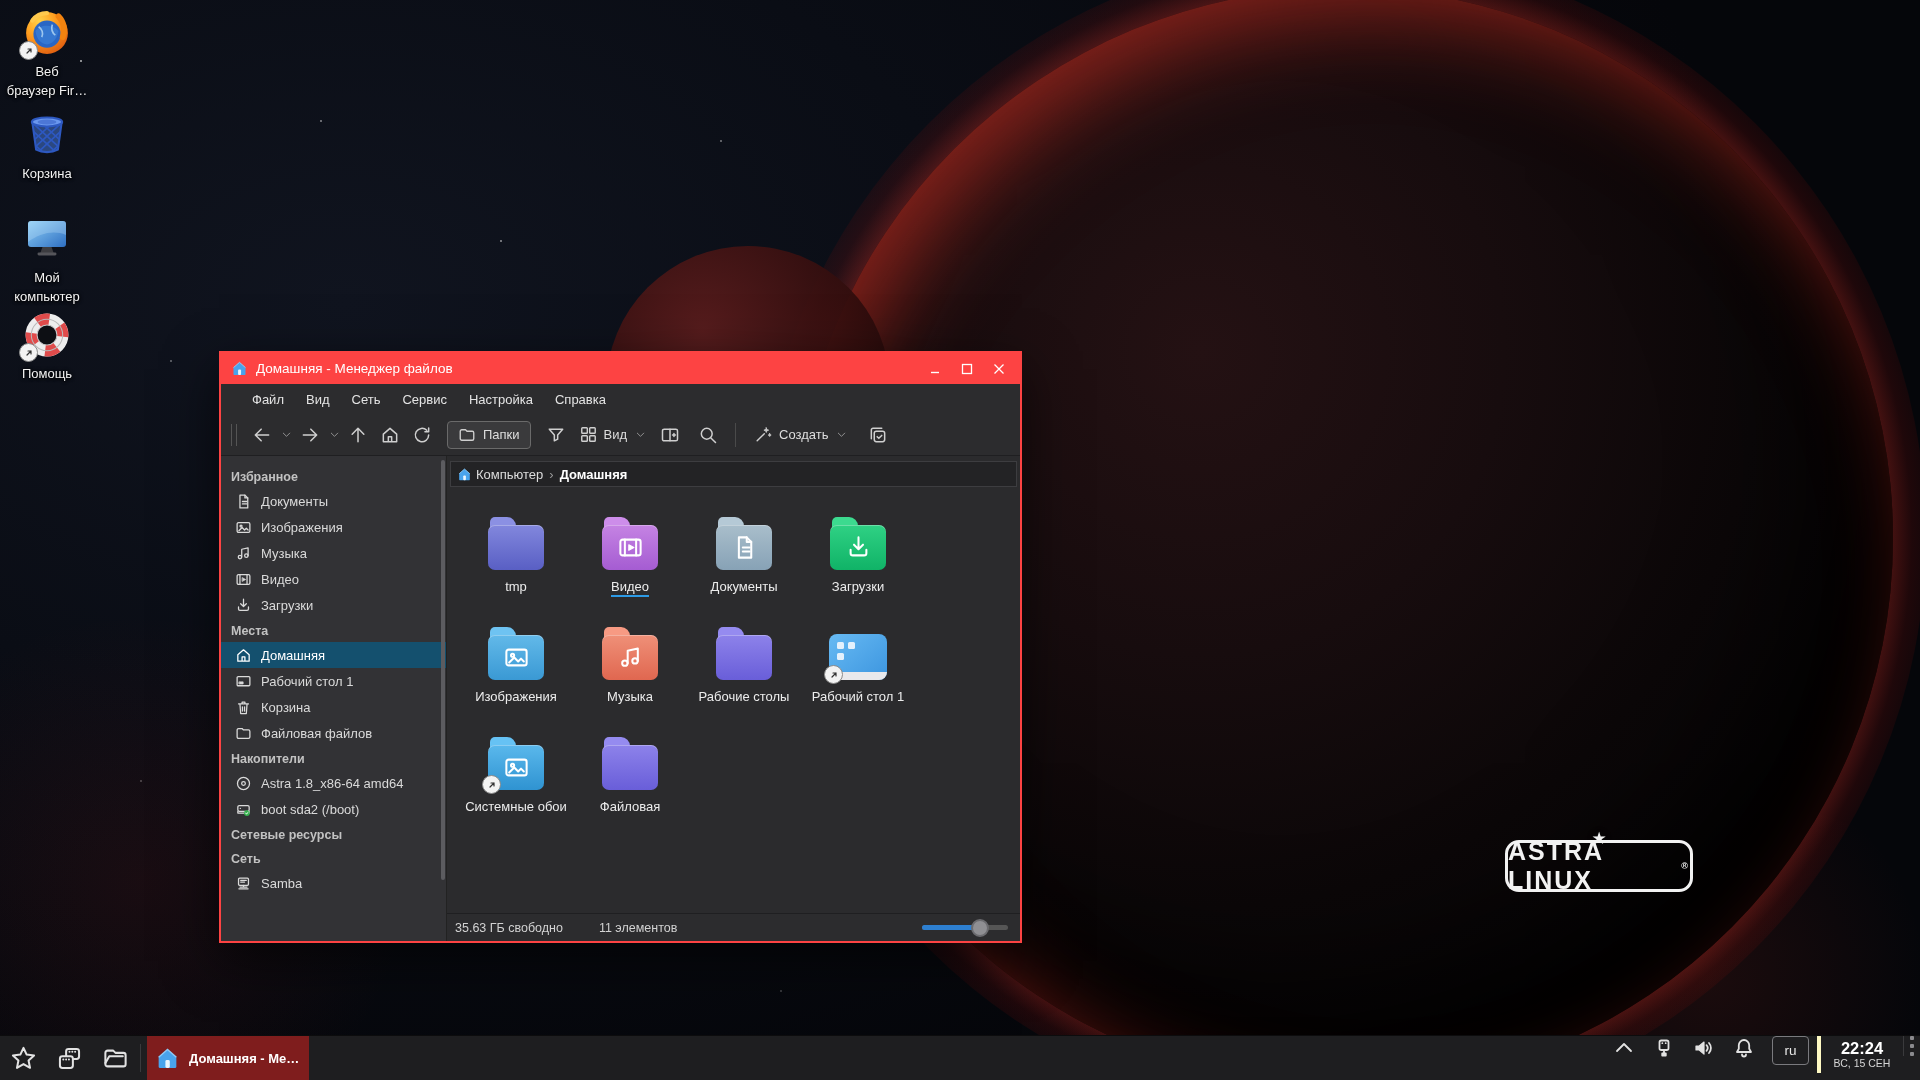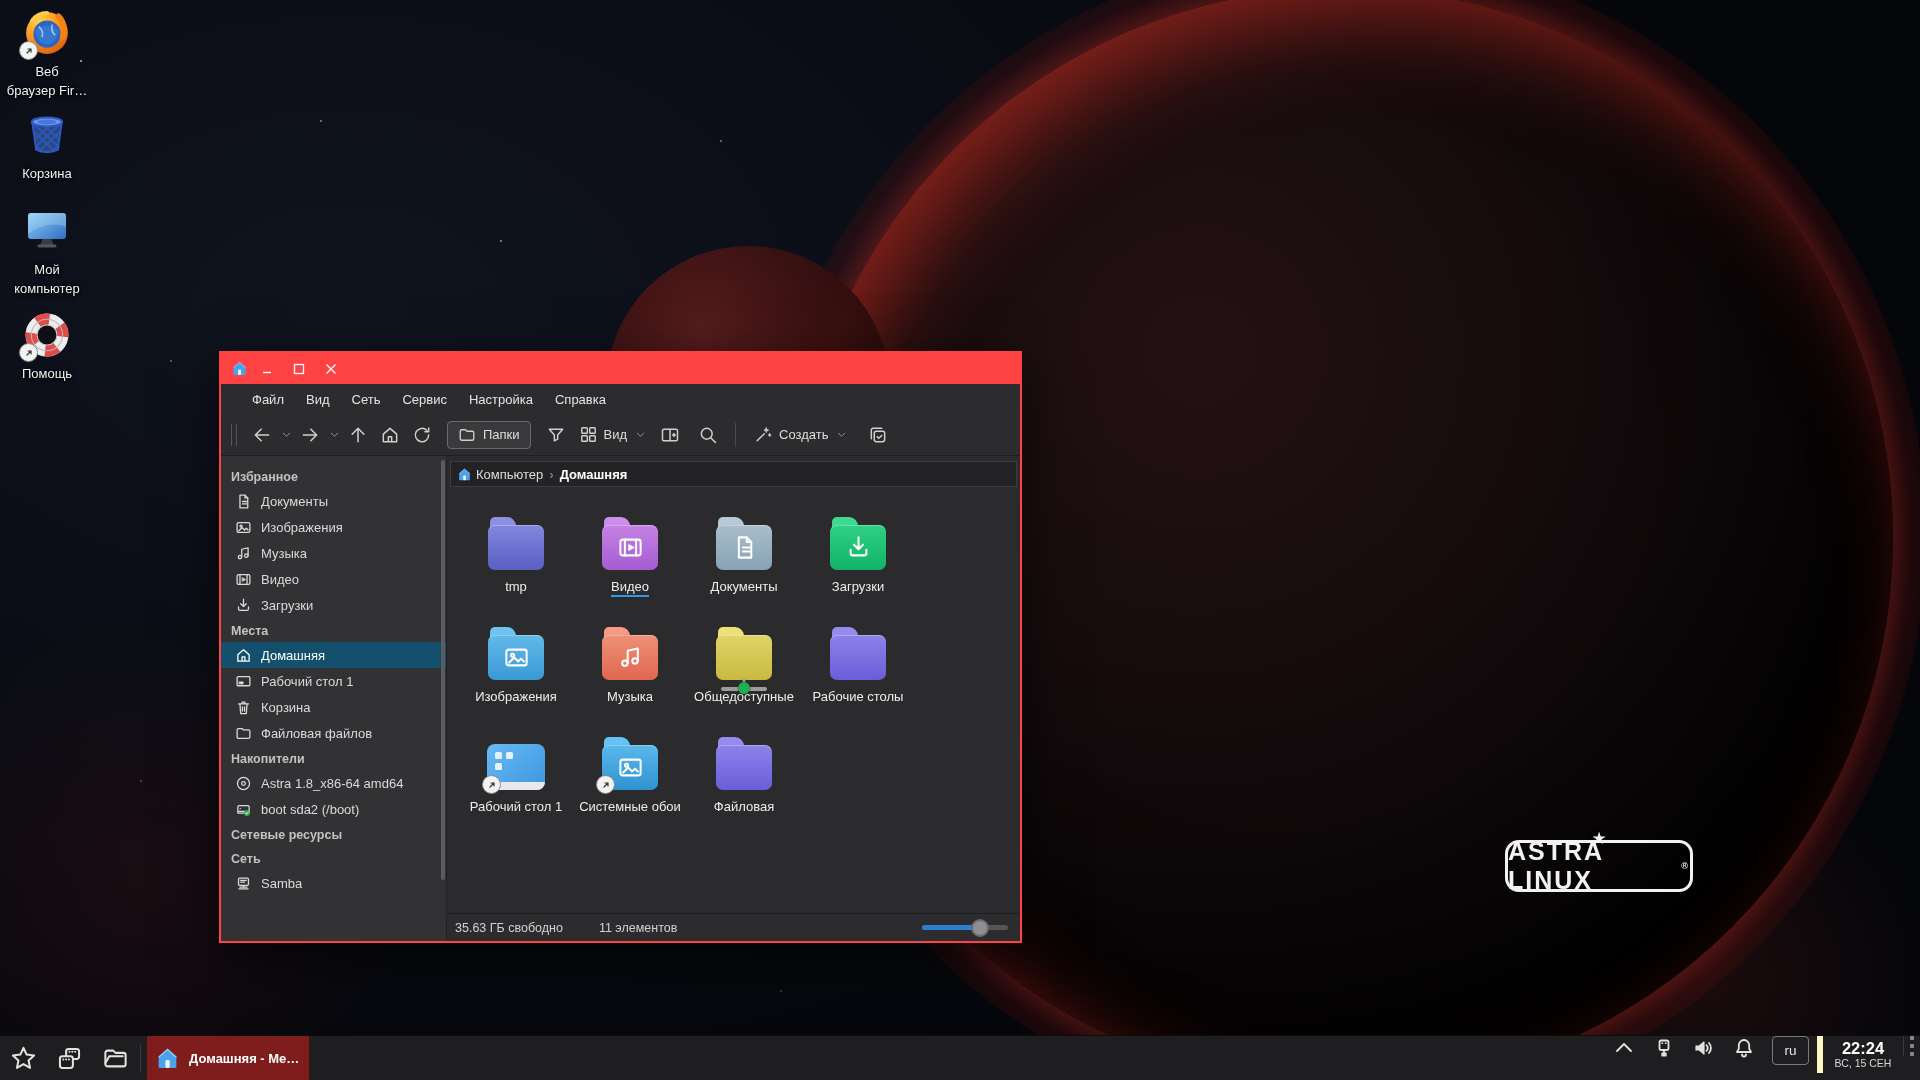--- a/index.html
+++ b/index.html
@@ -127,21 +127,21 @@
   .tk-icon svg { width:27px; height:27px; }
   .tk-sep { width:1px; background:#3a3a3c; margin:8px 2px; }
   .task-btn { width:162px; background:#7f1d1d; display:flex; align-items:center; gap:9px; padding:0 8px; margin-left:4px; }
   .task-btn svg { width:25px; height:25px; }
   .task-btn .tlabel { font-weight:bold; font-size:13px; color:#fff; white-space:nowrap; overflow:hidden; }
   .tray { margin-left:auto; display:flex; align-items:flex-start; }
   .tray .tr-icon { width:40px; display:flex; align-items:center; justify-content:center; }
   .tray .tr-icon svg { width:24px; height:24px; }
   .kbd-layout { width:37px; height:29px; border:1px solid #7a7a7e; border-radius:4px; display:flex;
     align-items:center; justify-content:center; font-size:13.5px; color:#e8e8e8; margin:0 8px; }
-  .clock { width:86px; text-align:center; border-left:6px solid #fef9c3; padding:3px 0; display:flex;
+  .clock { width:86px; text-align:center; border-left:4px solid #fef9c3; padding:3px 0; display:flex;
     flex-direction:column; justify-content:center; }
   .clock .time { font-size:16.5px; font-weight:bold; line-height:18px; color:#fff; }
   .clock .date { font-size:10.5px; color:#d6d6d6; line-height:13px; }
   .panel-handle { width:17px; display:flex; flex-direction:column; align-items:center; justify-content:center; gap:4px;
     border-left:1px solid #3a3a3c; }
   .panel-handle i { width:4px; height:4px; background:#8a8a8e; border-radius:1px; }
 </style>
 </head>
 <body>
 
@@ -196,21 +196,21 @@
             <path d="M4 14l26 24M10 12l26 24M16 10l24 22M2 24l20 18M2 34l10 9"></path>
             <path d="M40 14L14 38M34 12L8 36M28 10L4 32M42 24L22 42M42 34l-10 9"></path>
           </g>
           <path d="M8 10l3.6 26c6 3.2 14.8 3.2 20.8 0L36 10" fill="none" stroke="#2d58c0" stroke-width="2"></path>
           <ellipse cx="22" cy="9.5" rx="14.5" ry="4.3" fill="#6a97ee"></ellipse>
           <ellipse cx="22" cy="9.5" rx="14.5" ry="4.3" fill="none" stroke="#2d58c0" stroke-width="2"></ellipse>
           <ellipse cx="22" cy="9.5" rx="9" ry="2.4" fill="#2d58c0" opacity=".5"></ellipse>
         </svg></div>
       <div class="lbl">Корзина</div>
     </div>
-    <div class="dicon" style="top: 208px;">
+    <div class="dicon" style="top: 216px;">
       <div class="art"><svg viewBox="0 0 46 46">
           <defs>
             <linearGradient id="cmg" x1="0" y1="0" x2="1" y2="1">
               <stop offset="0" stop-color="#8fd0f7"></stop>
               <stop offset="1" stop-color="#2e6fc2"></stop>
             </linearGradient>
           </defs>
           <rect x="4" y="5" width="38" height="26" rx="3" fill="url(#cmg)"></rect>
           <path d="M4 26c12-9 26-12 38-7V8a3 3 0 0 0-3-3H7a3 3 0 0 0-3 3z" fill="#bfe2fa" opacity=".3"></path>
           <path d="M18.5 31h9l2.2 6H16.3z" fill="#3c3c40"></path>
@@ -236,20 +236,21 @@
 
 <div class="window">
   <div class="titlebar">
     <span class="icn" style="width:17px;height:17px">
         <svg viewBox="0 0 24 24">
           <path d="M3.5 10.8L12 3.3l8.5 7.5V20a1 1 0 0 1-1 1h-15a1 1 0 0 1-1-1z" fill="#49a3ec"></path>
           <path d="M3.5 10.8L12 3.3l8.5 7.5" fill="none" stroke="#8ecaf6" stroke-width="1.4"></path>
           <rect x="10" y="13.5" width="4.2" height="7.5" rx="1.4" fill="#eaf5fd"></rect>
         </svg>
       </span>
+    <span class="t-title">Домашняя - Менеджер файлов</span>
     <div class="t-controls">
       <span class="t-btn">
           <svg viewBox="0 0 14 14">
             <path d="M3 10.5h8" stroke="#fff" stroke-width="1.4" fill="none"></path>
           </svg>
         </span>
       <span class="t-btn">
           <svg viewBox="0 0 14 14">
             <rect x="2.5" y="2.5" width="9" height="9" stroke="#fff" stroke-width="1.3" fill="none"></rect>
           </svg>
@@ -583,33 +584,20 @@
                     <svg viewBox="0 0 24 24" fill="none" stroke="currentColor" stroke-width="1.8" stroke-linecap="round" stroke-linejoin="round">
                       <path d="M9.5 17V6l9-2v11"></path>
                       <circle cx="7" cy="17" r="2.4"></circle>
                       <circle cx="16" cy="15" r="2.4"></circle>
                     </svg>
                   </span>
                 </div>
               </div>
             </div>
             <div class="file-label">Музыка</div>
-          </div>
-          <div class="file-item">
-            <div class="icon-wrap">
-              <div class="folder" style="--c1: #e0d468; --c2: #c8ba40;">
-                <div class="folder-body"></div>
-                <div class="share-stand">
-                  <span class="stem"></span>
-                  <span class="bar"></span>
-                  <span class="dot"></span>
-                </div>
-              </div>
-            </div>
-            <div class="file-label">Общедоступные</div>
           </div>
           <div class="file-item">
             <div class="icon-wrap">
               <div class="folder" style="--c1: #8d82ea; --c2: #695ed9;">
                 <div class="folder-body"></div>
               </div>
             </div>
             <div class="file-label">Рабочие столы</div>
           </div>
           <div class="file-item">

